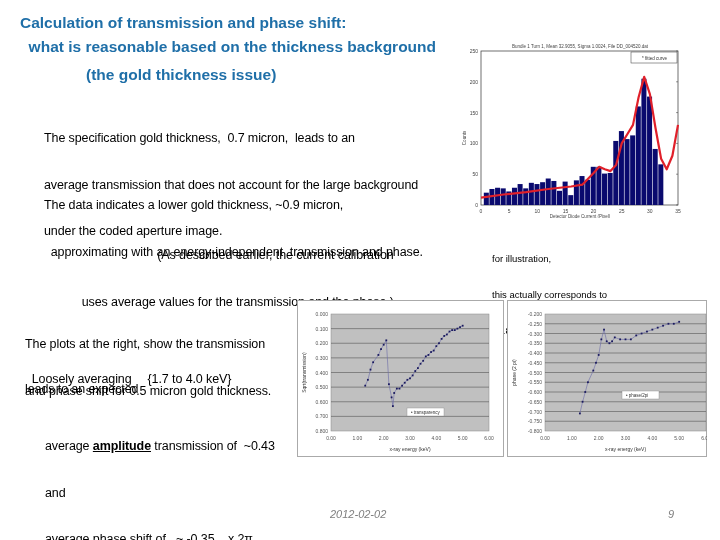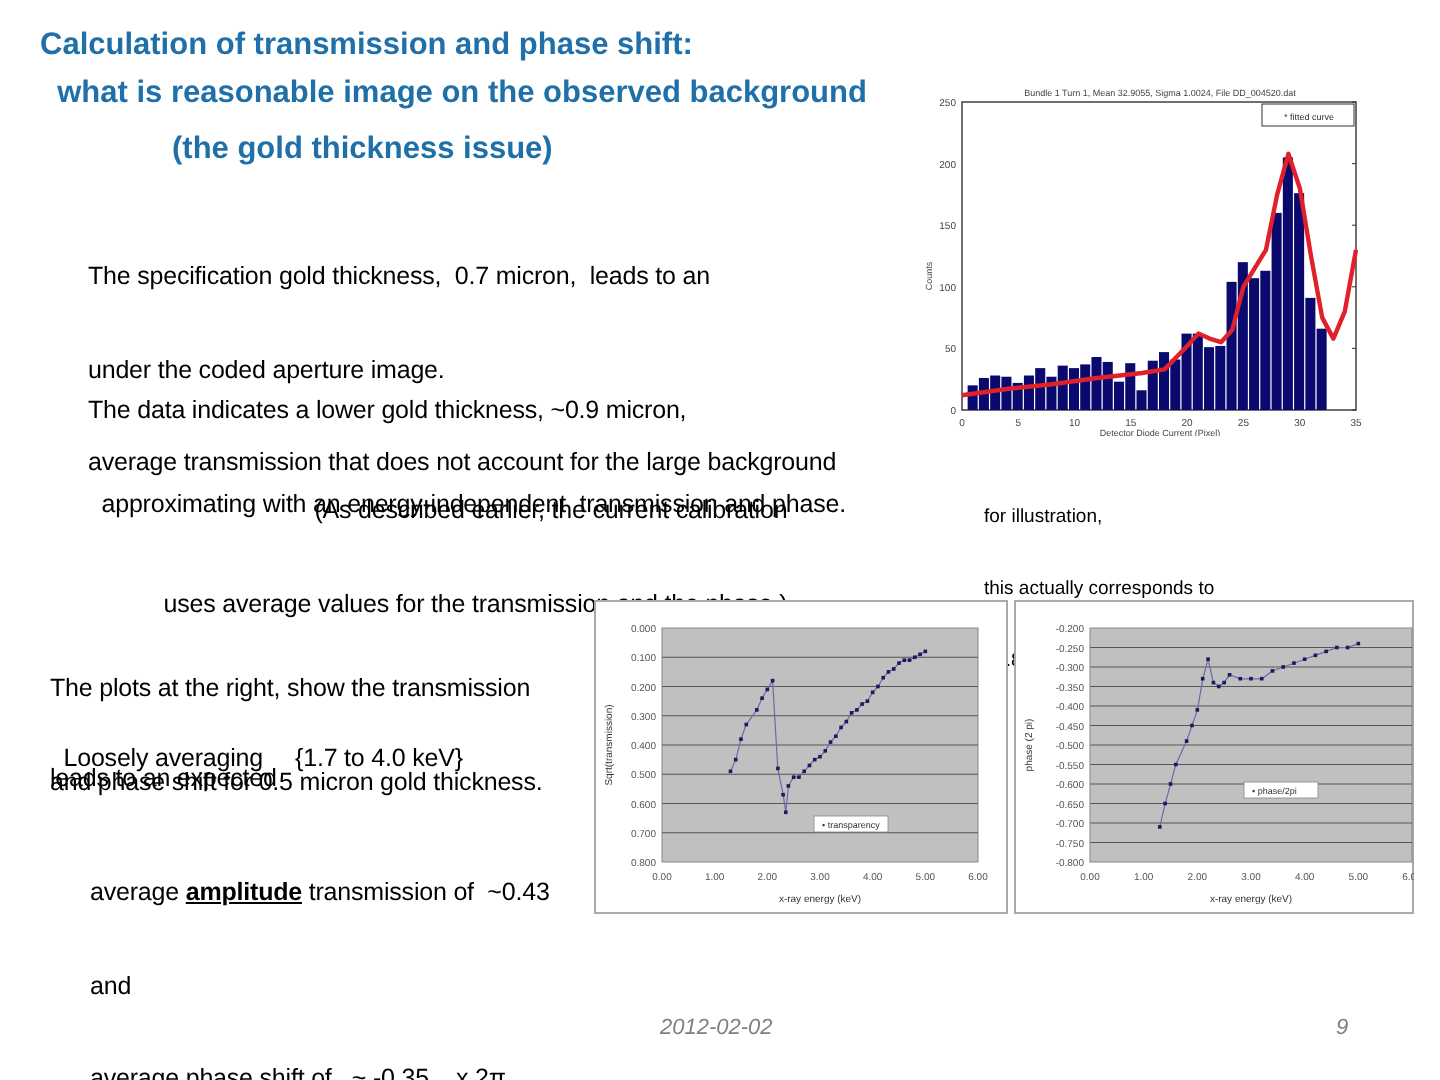--- a/index.html
+++ b/index.html
@@ -10,27 +10,27 @@
   .body-text { font-size: 12.5px; line-height: 15.5px; white-space: pre; letter-spacing: -0.1px; }
   .note { font-size: 9.5px; line-height: 12px; white-space: pre; }
   .footer { color: #7f7f7f; font-size: 11px; font-style: italic; }
   .u { text-decoration: underline; font-weight: bold; }
   svg text { font-family: "Liberation Sans", sans-serif; }
 </style>
 </head>
 <body>
 
 <div class="abs title" style="left:20px; top:12px;">Calculation of transmission and phase shift:</div>
-<div class="abs title" style="left:20px; top:36px;">  what is reasonable image on the observed background</div>
+<div class="abs title" style="left:20px; top:36px;">  what is reasonable based on the thickness background</div>
 <div class="abs title" style="left:86px; top:64px;">(the gold thickness issue)</div>
 
 <div class="abs body-text" style="left:44px; top:100px;">
   <div>The specification gold thickness,  0.7 micron,  leads to an</div>
+  <div>average transmission that does not account for the large background</div>
   <div>under the coded aperture image.</div>
-  <div>average transmission that does not account for the large background</div>
 </div>
 
 <div class="abs body-text" style="left:44px; top:167px;">
   <div>The data indicates a lower gold thickness, ~0.9 micron,</div>
   <div>  approximating with an energy-independent  transmission and phase.</div>
 </div>
 
 <div class="abs body-text" style="left:75px; top:217px;text-align:right;">
   <div>(As described earlier, the current calibration</div>
   <div>  uses average values for the transmission and the phase.)</div>

